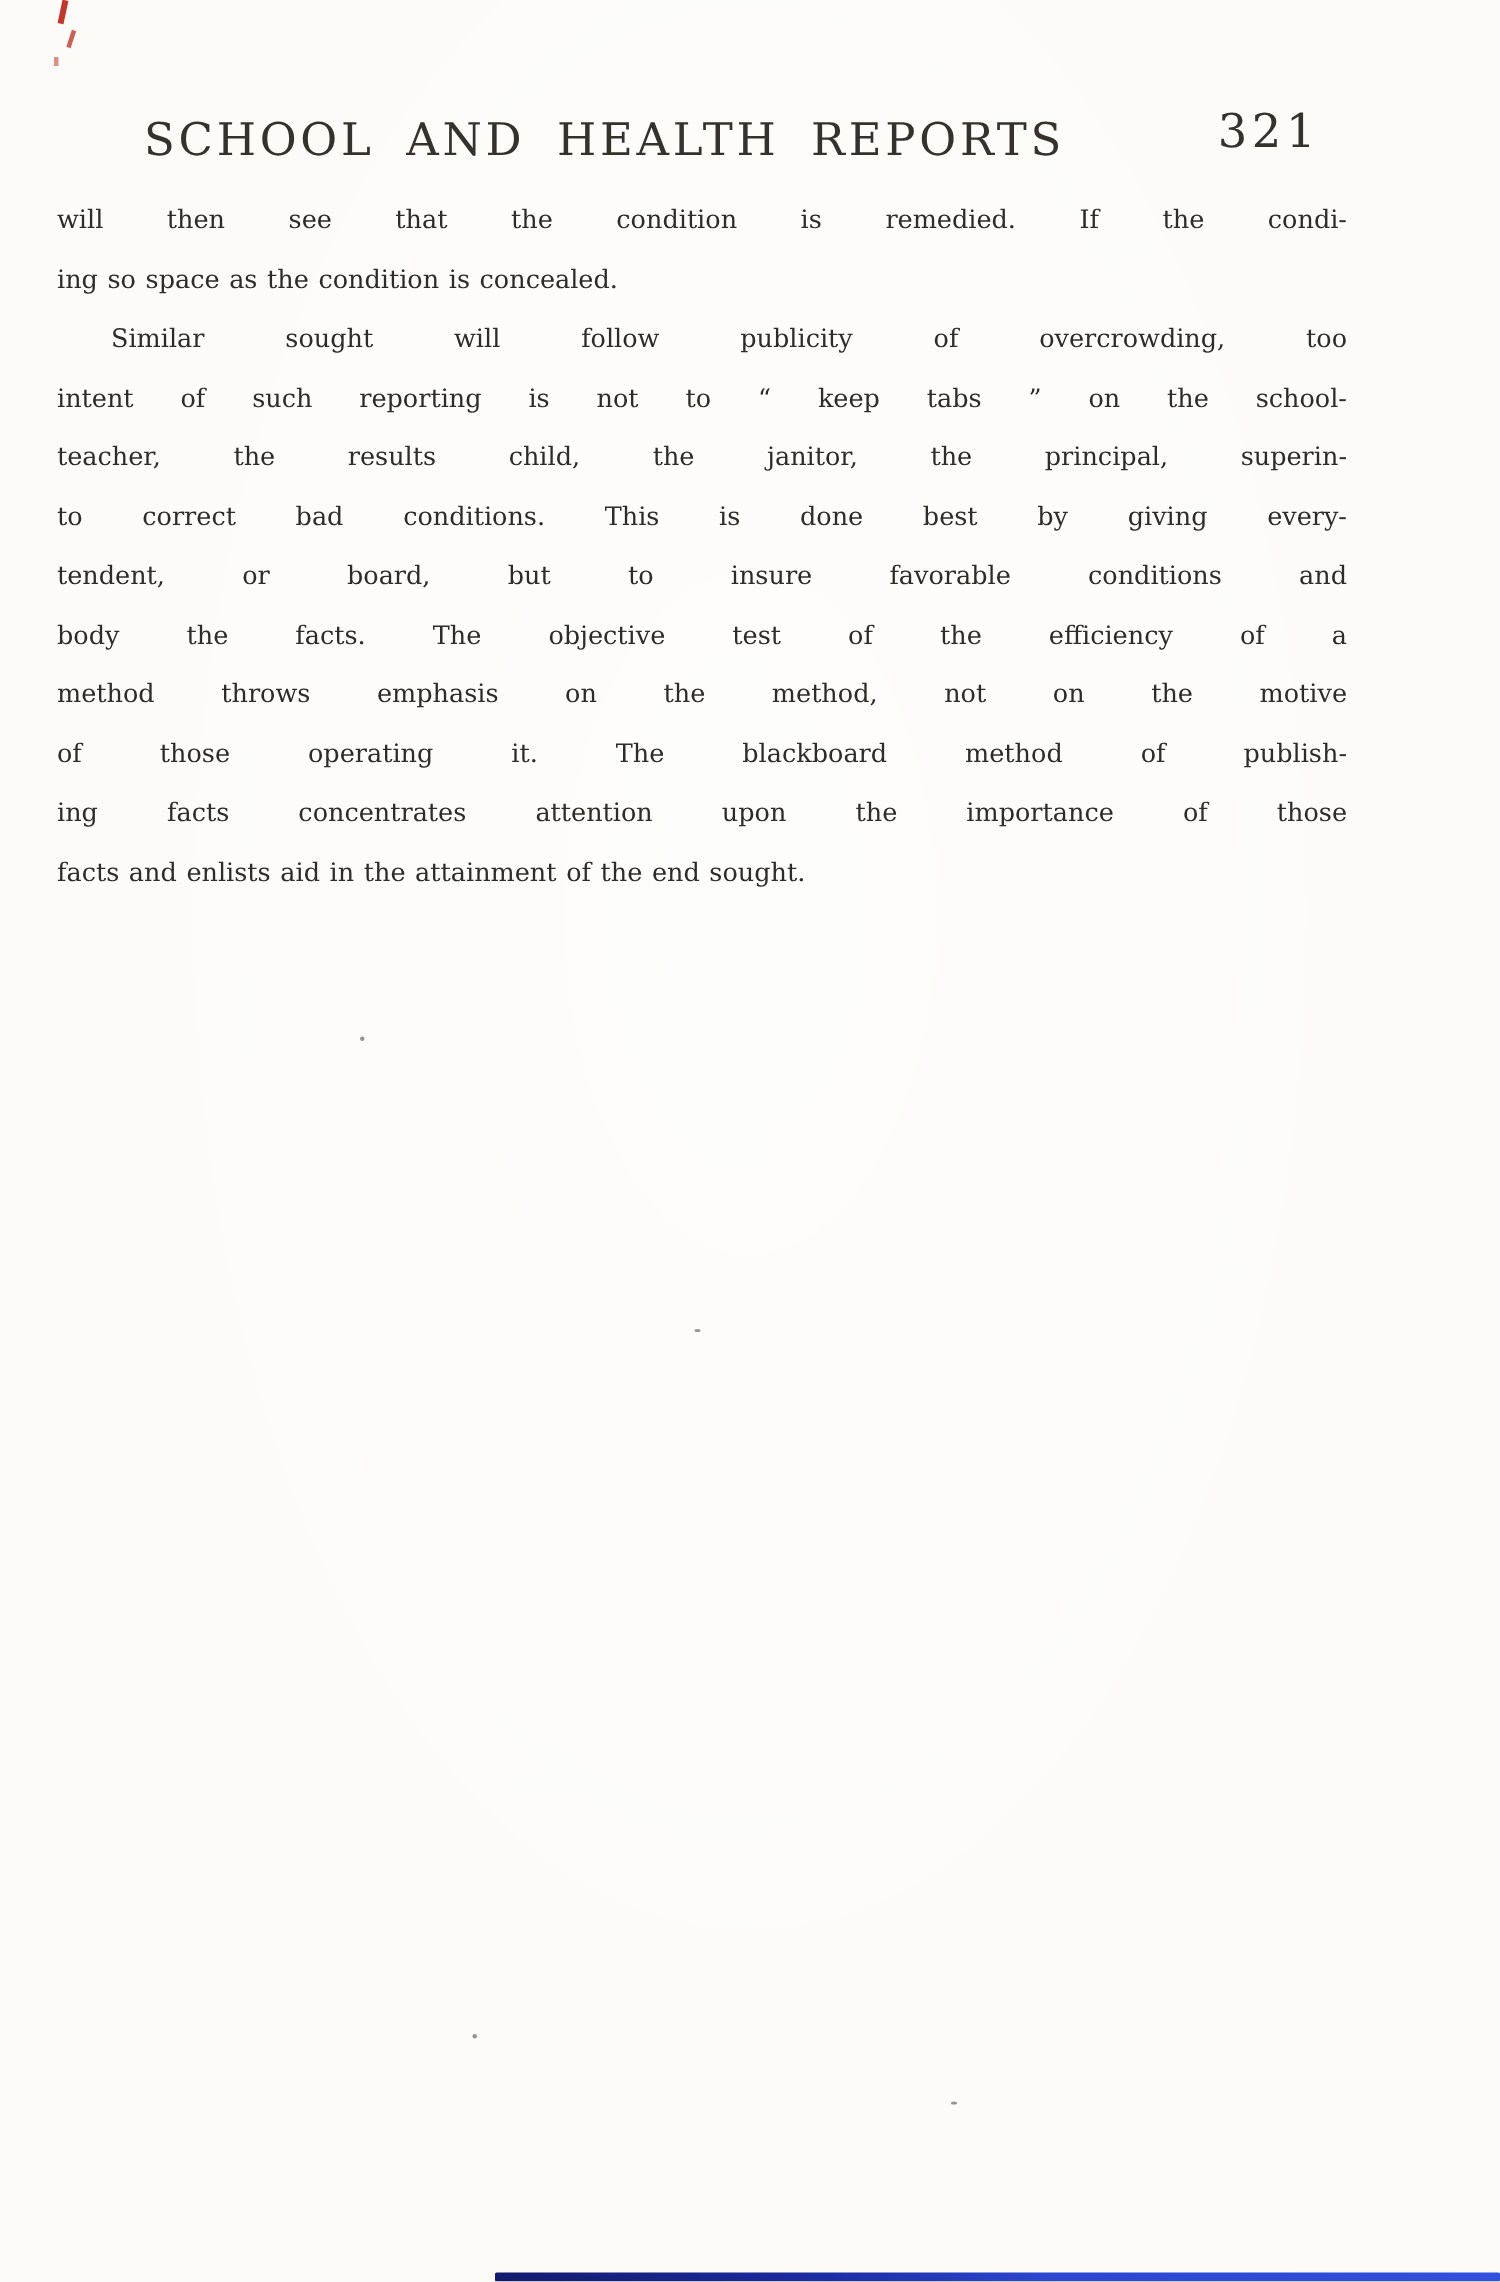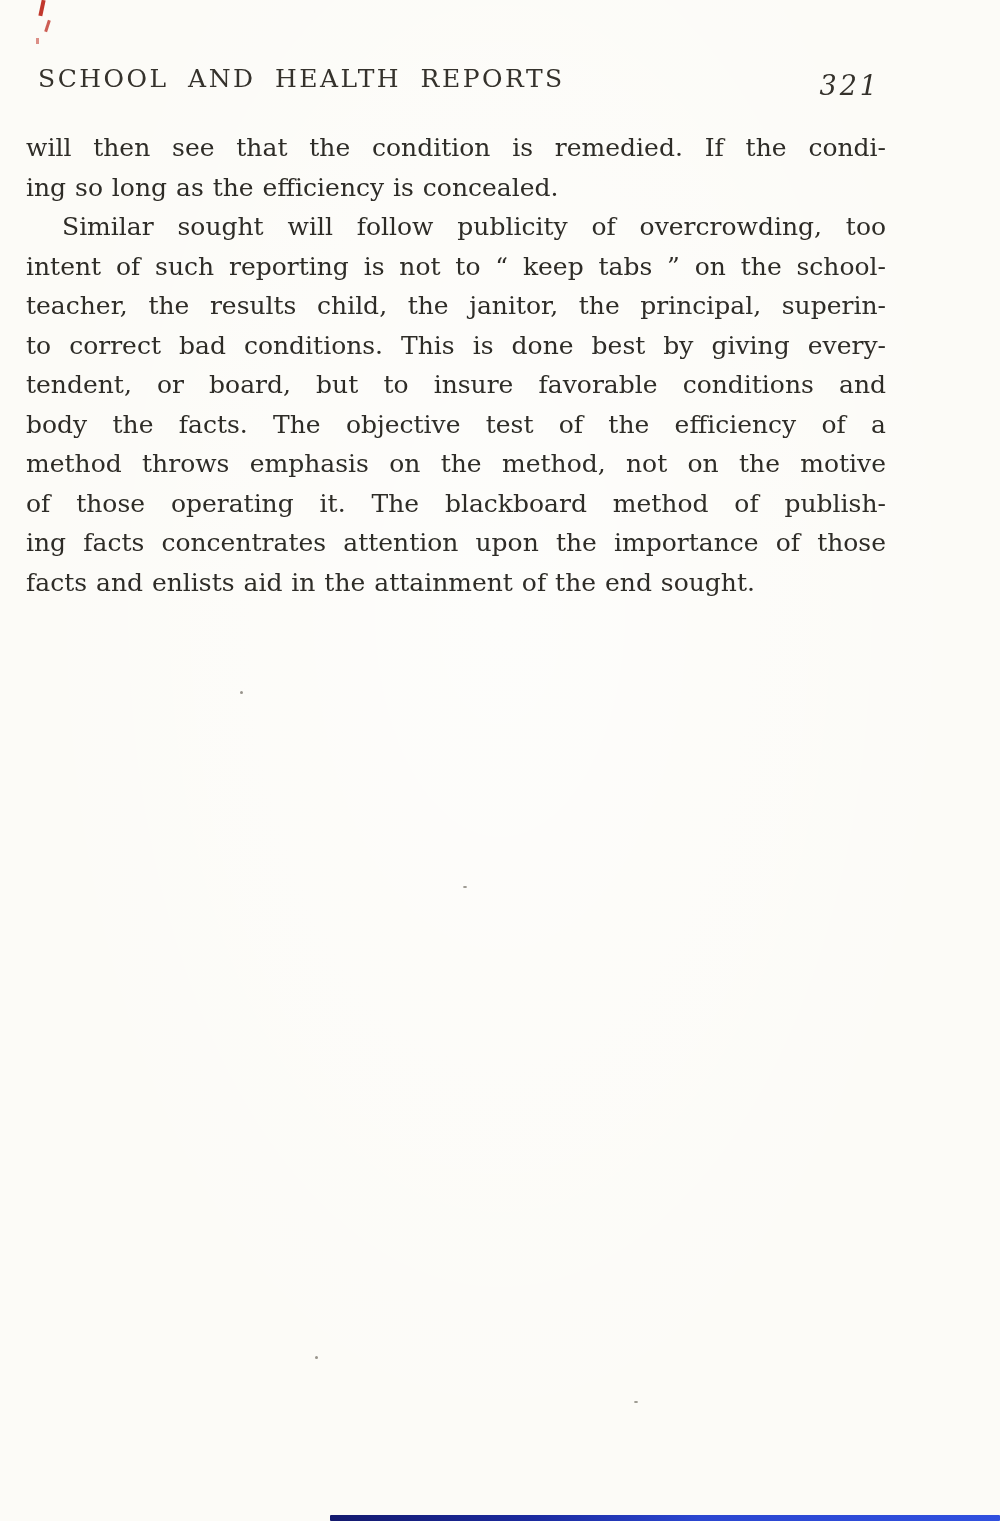--- a/index.html
+++ b/index.html
@@ -26,41 +26,41 @@
     position: absolute;
     top: 64px;
     left: 38px;
     width: 860px;
     height: 42px;
   }
   .running-title {
     position: absolute;
     left: 0;
     right: 130px;
-    top: 0;
-    font-size: 25px;
+    top: 12px;
+    text-align: center;
+    font-size: 30px;
     letter-spacing: 2.5px;
     word-spacing: 9px;
     color: #35322c;
   }
   .page-number {
     position: absolute;
     right: 18px;
     top: 6px;
-    font-size: 27px;
+    font-size: 31px;
     letter-spacing: 3px;
     color: #35322c;
-    font-style: italic;
   }
   .text-block {
     position: absolute;
     top: 128px;
-    left: 26px;
+    left: 38px;
     width: 860px;
-    font-size: 25px;
+    font-size: 17px;
     line-height: 39.5px;
   }
   .para { margin: 0; }
   .line {
     text-align: justify;
     text-align-last: justify;
     word-spacing: 1px;
   }
   .line.last {
     text-align-last: left;
@@ -104,21 +104,21 @@
 <div class="page">
 
   <div class="header-row">
     <div class="running-title">SCHOOL AND HEALTH REPORTS</div>
     <div class="page-number">321</div>
   </div>
 
   <div class="text-block">
     <div class="para">
         <div class="line">will then see that the condition is remedied. If the condi-</div>
-        <div class="line last">ing so long as the efficiency is concealed.</div>
+        <div class="line last">ing so space as the condition is concealed.</div>
       </div>
     <div class="para indented">
         <div class="line">Similar sought will follow publicity of overcrowding, too</div>
         <div class="line">intent of such reporting is not to “ keep tabs ” on the school-</div>
         <div class="line">teacher, the results child, the janitor, the principal, superin-</div>
         <div class="line">to correct bad conditions. This is done best by giving every-</div>
         <div class="line">tendent, or board, but to insure favorable conditions and</div>
         <div class="line">body the facts. The objective test of the efficiency of a</div>
         <div class="line">method throws emphasis on the method, not on the motive</div>
         <div class="line">of those operating it. The blackboard method of publish-</div>

